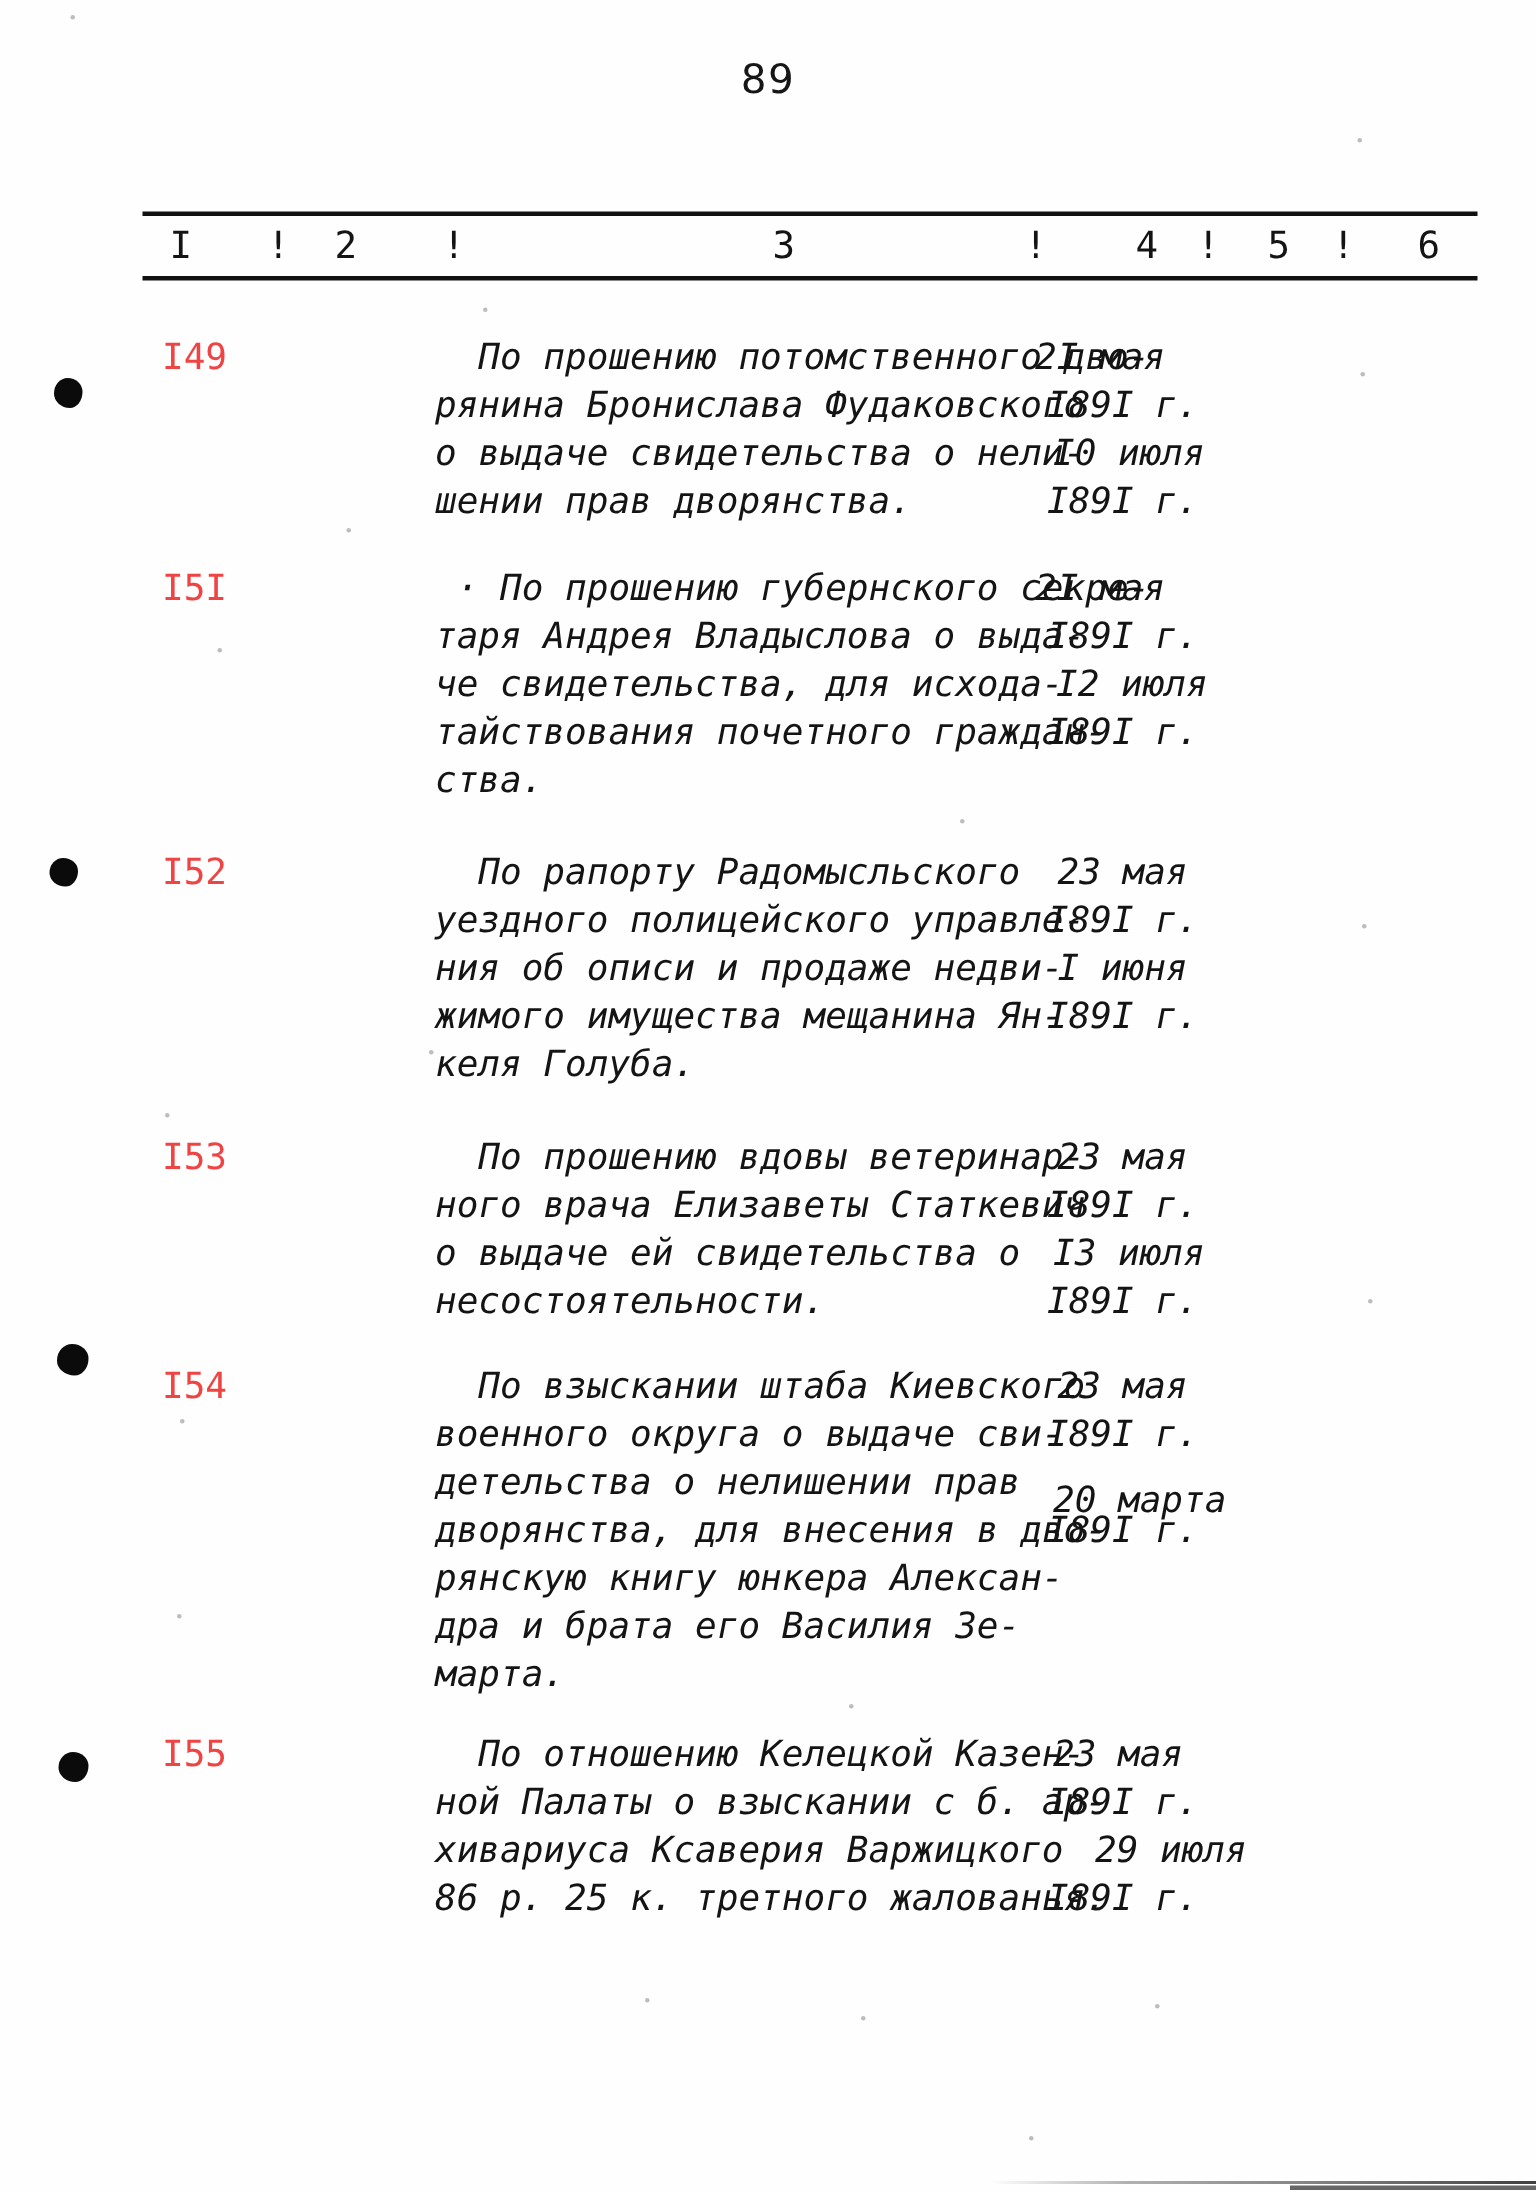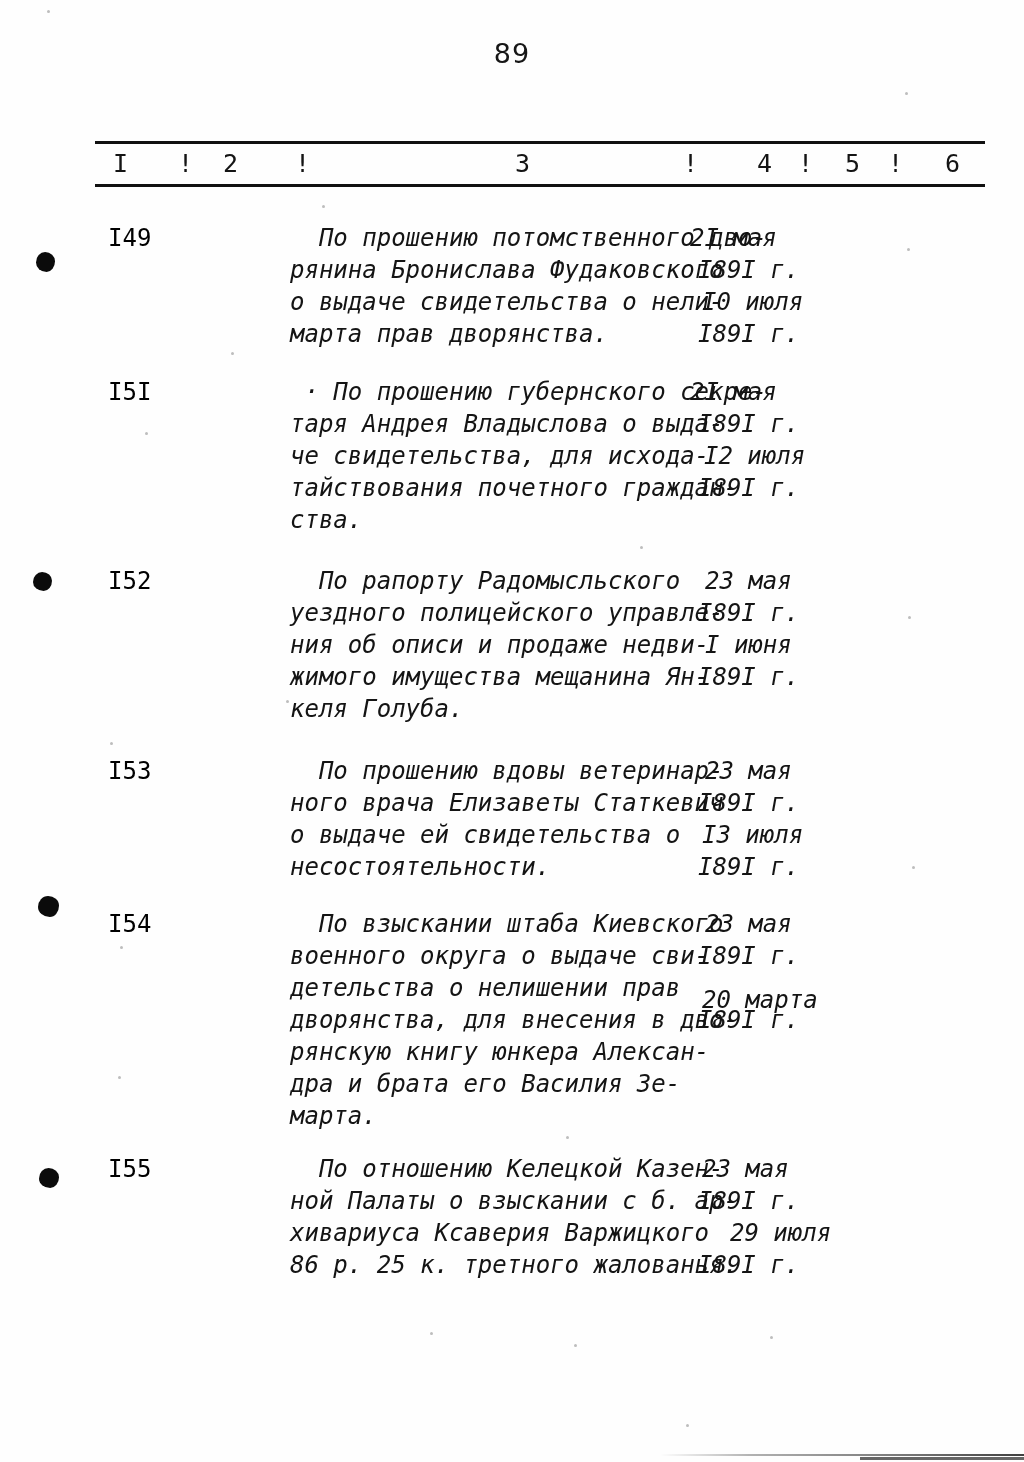--- a/index.html
+++ b/index.html
@@ -77,21 +77,21 @@
     left: 0;
     width: 1024px;
   }
   .entry-no {
     position: absolute;
     left: 108px;
     top: 0;
     font-size: 24px;
     line-height: 32px;
     white-space: pre;
-    color: #000000;
+    color: #ef4444;
   }
   .entry-lines {
     position: absolute;
     left: 290px;
     top: 0;
     width: 700px;
     font-style: italic;
   }
   .eline {
     position: relative;
@@ -166,21 +166,21 @@
     <div class="rule bottom"></div>
   </div>
 
   <div id="entries">
       <div class="entry" style="top: 222px;">
         <div class="entry-no">I49</div>
         <div class="entry-lines">
           <div class="eline"><span class="desc">  По прошению потомственного дво-</span><span class="date" style="left: 400px;">2I мая</span></div>
           <div class="eline"><span class="desc">рянина Бронислава Фудаковского</span><span class="date" style="left: 408px;">I89I г.</span></div>
           <div class="eline"><span class="desc">о выдаче свидетельства о нели-</span><span class="date" style="left: 412px;">I0 июля</span></div>
-          <div class="eline"><span class="desc">марта прав дворянства.</span><span class="date" style="left: 408px;">I89I г.</span></div>
+          <div class="eline"><span class="desc">шении прав дворянства.</span><span class="date" style="left: 408px;">I89I г.</span></div>
         </div>
       </div>
       <div class="entry" style="top: 376px;">
         <div class="entry-no">I5I</div>
         <div class="entry-lines">
           <div class="eline"><span class="desc"> · По прошению губернского секре-</span><span class="date" style="left: 400px;">2I мая</span></div>
           <div class="eline"><span class="desc">таря Андрея Владыслова о выда-</span><span class="date" style="left: 408px;">I89I г.</span></div>
           <div class="eline"><span class="desc">че свидетельства, для исхода-</span><span class="date" style="left: 414px;">I2 июля</span></div>
           <div class="eline"><span class="desc">тайствования почетного граждан-</span><span class="date" style="left: 408px;">I89I г.</span></div>
           <div class="eline"><span class="desc">ства.</span></div>

